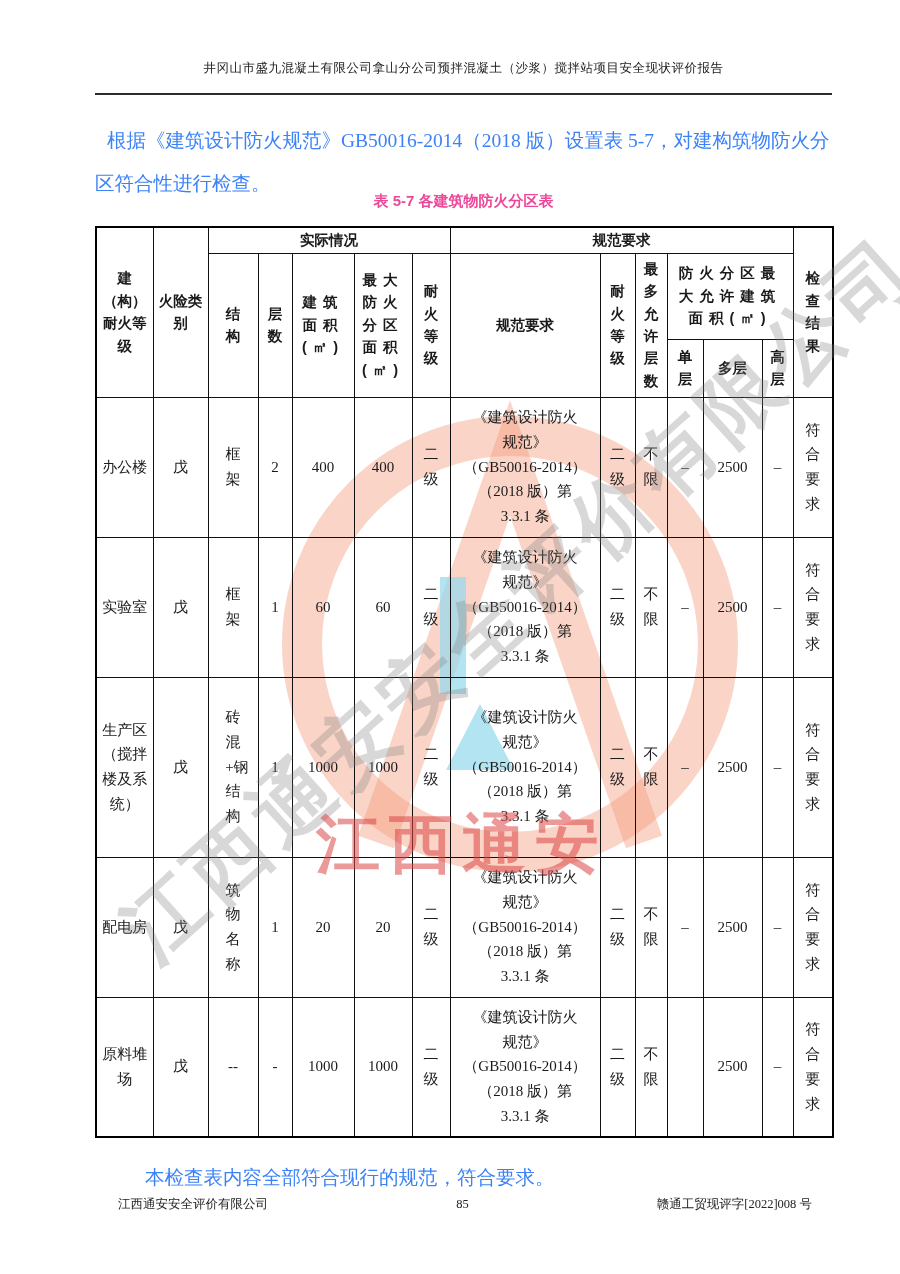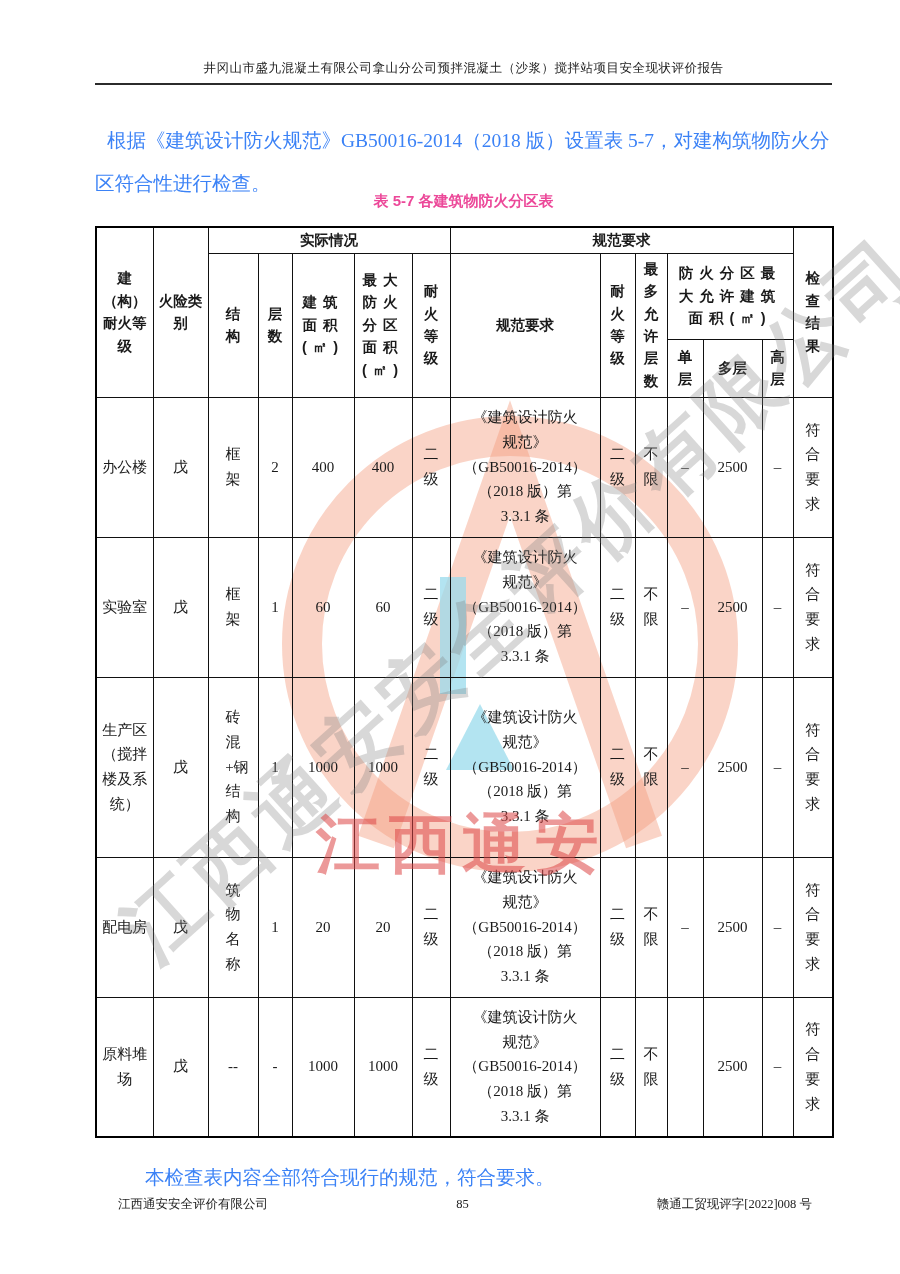--- a/index.html
+++ b/index.html
@@ -23,21 +23,21 @@
     position:absolute; left:316px; top:801px;
     font-family:"Liberation Sans","DejaVu Sans",sans-serif;
     font-weight:bold; font-size:64px; letter-spacing:9px;
     color:rgba(220,70,70,0.55); white-space:nowrap;
   }
   
   .content { position:relative; z-index:1; }
   .page-header {
     position:absolute; top:60px; left:95px; width:737px;
     text-align:center; font-size:12.5px; letter-spacing:0.5px;
-    padding-bottom:6px; border-bottom:2.5px solid #2b2b2b; color:#222;
+    padding-bottom:16px; border-bottom:2.5px solid #2b2b2b; color:#222;
   }
   .intro {
     position:absolute; top:99px; left:95px; width:740px;
     font-size:19.5px; line-height:43px; text-indent:12px; color:#3b82f6;
   }
   .table-title {
     position:absolute; top:192px; left:95px; width:737px;
     text-align:center; font-weight:bold; font-size:15px;
     font-family:"Liberation Sans","DejaVu Sans",sans-serif; color:#ec4899;
   }

